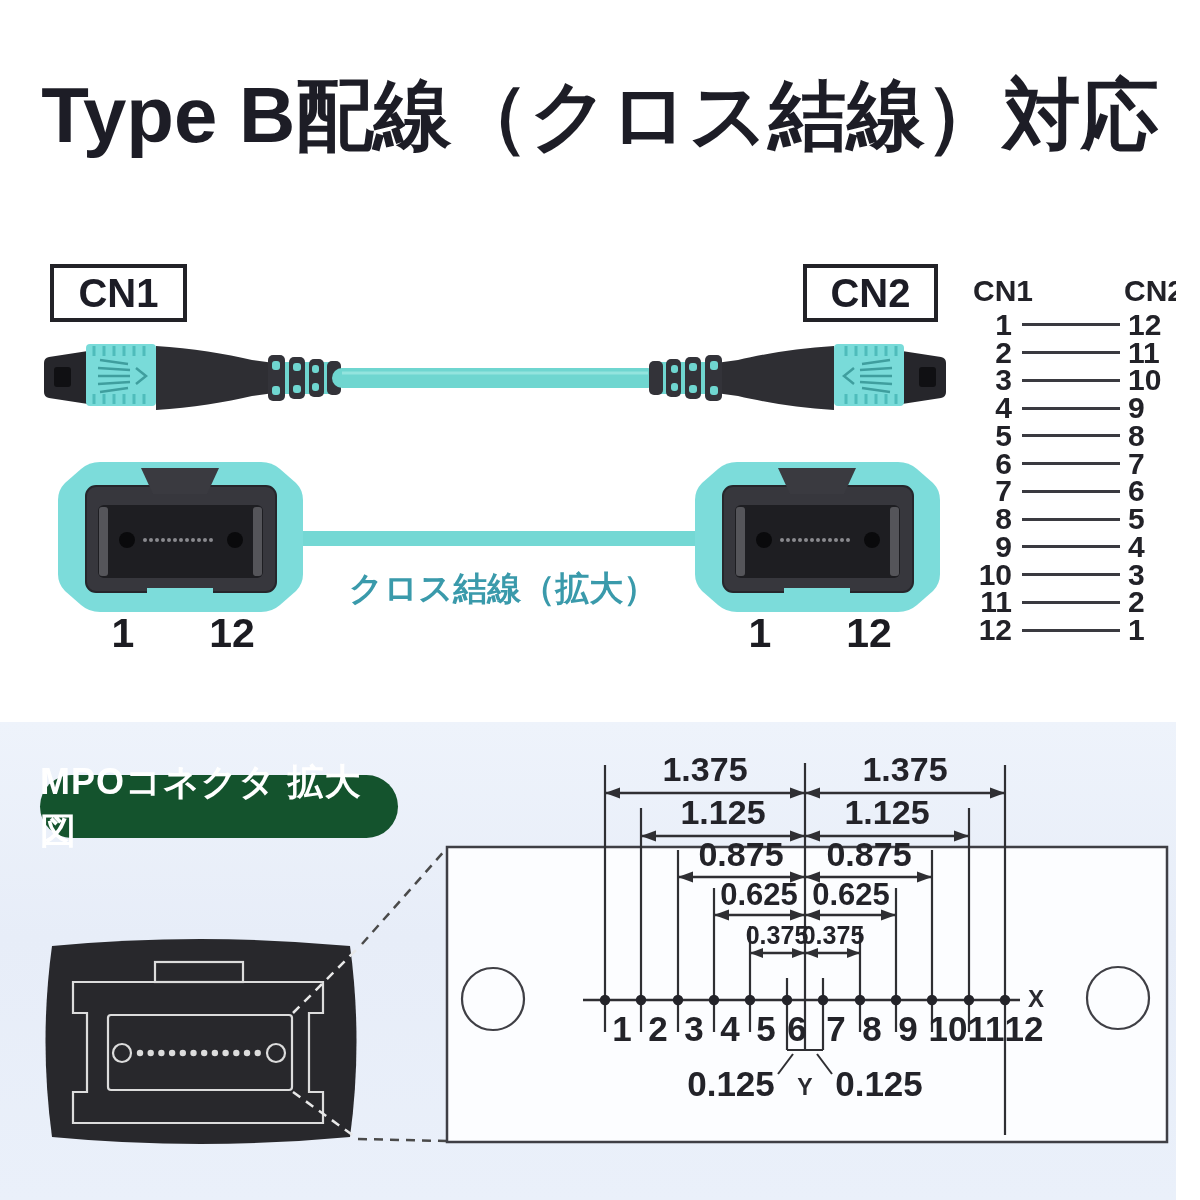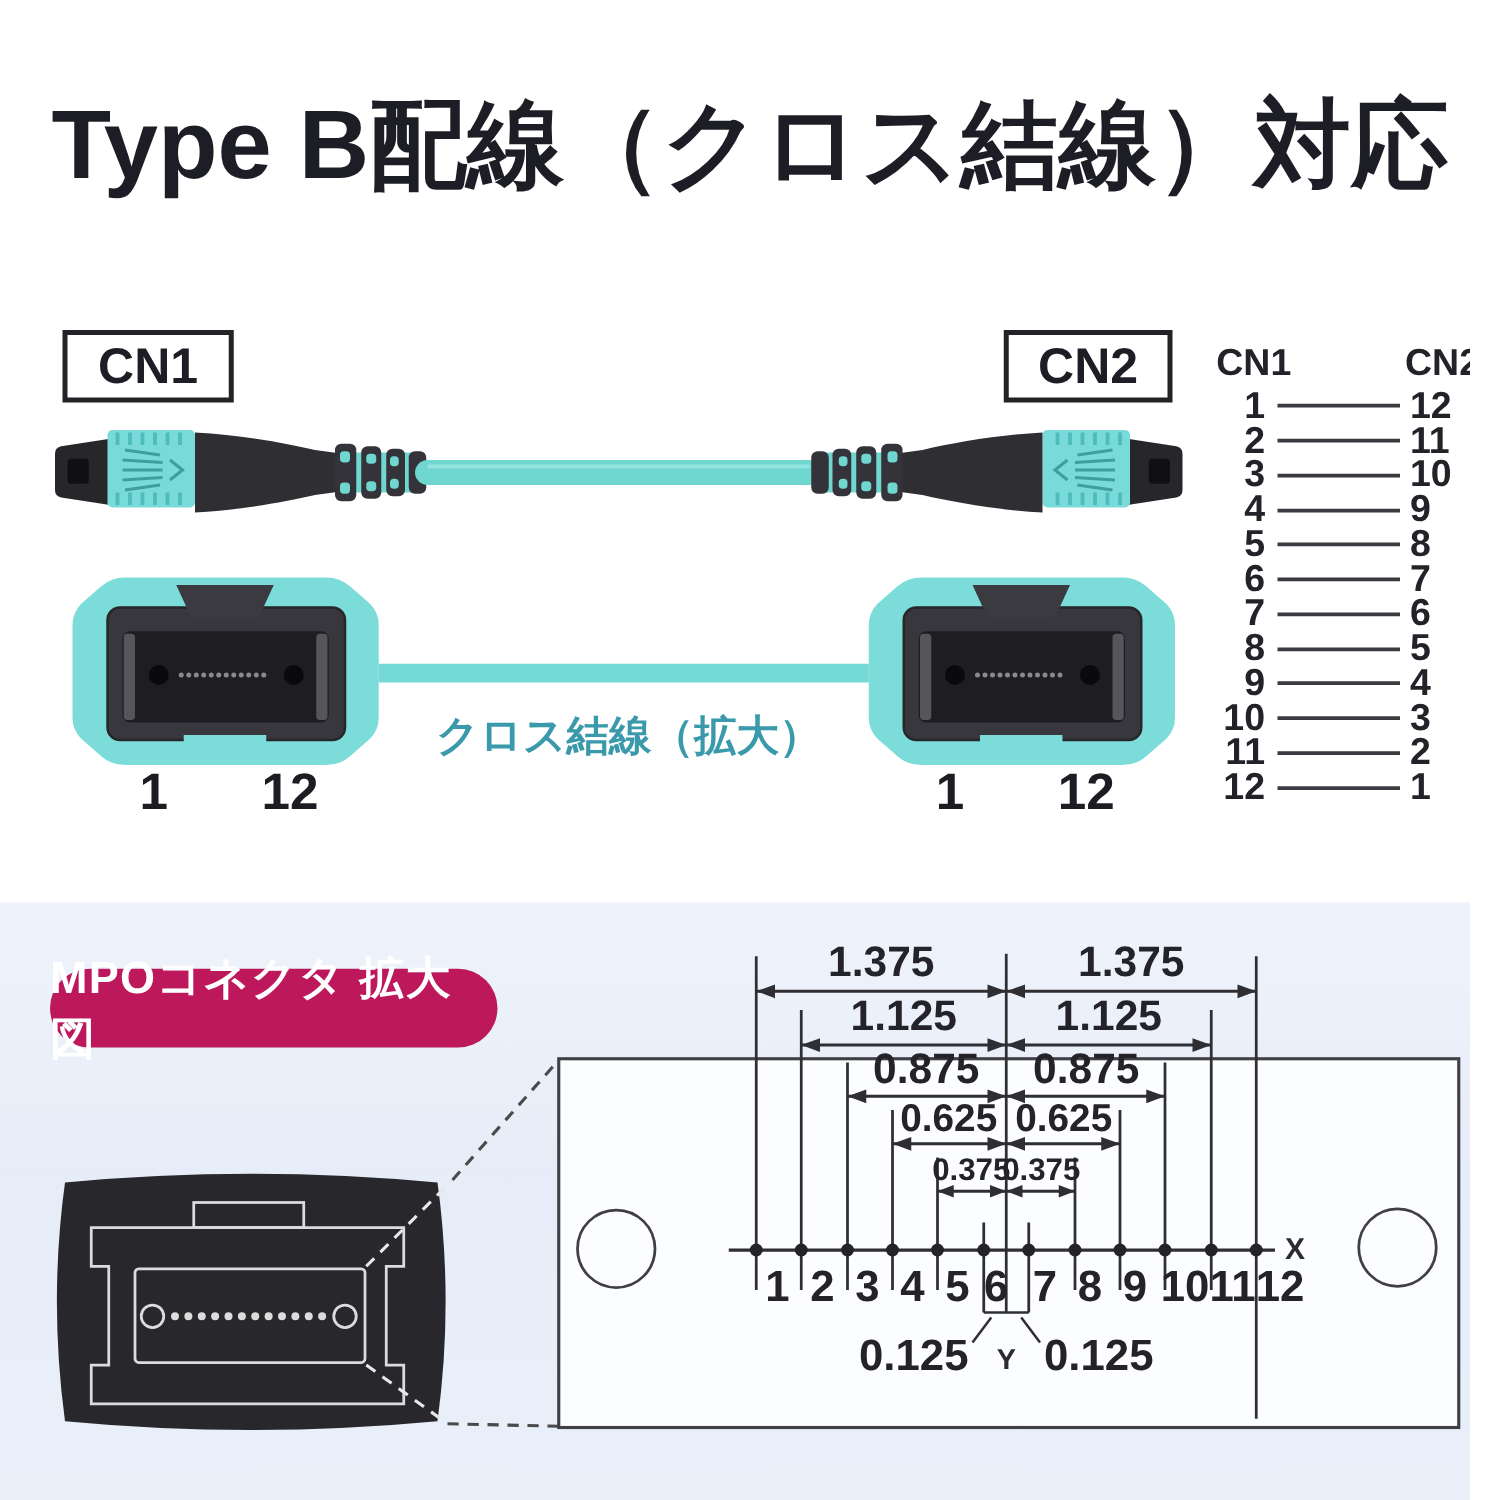--- a/index.html
+++ b/index.html
@@ -29,21 +29,21 @@
   #pinmap .hdr .h1{margin-left:14px;width:62px;text-align:center;}
   #pinmap .hdr .h2{margin-left:auto;width:76px;margin-right:6px;text-align:center;}
   #pinmap .row{display:flex;align-items:center;height:27.75px;font-size:30px;font-weight:700;}
   #pinmap .row .l{width:54px;text-align:right;}
   #pinmap .row .wire{width:98px;height:0;border-top:3px solid #3a3a40;margin:0 8px 0 10px;}
   #pinmap .row .r{text-align:left;}
 
   
   #bottom{left:0;top:722px;width:1200px;height:478px;
           background:linear-gradient(180deg,#eef3fb 0%,#e7edf8 45%,#eaf0fa 100%);}
-  #badge{left:40px;top:775px;width:358px;height:63px;border-radius:32px;background:#be185d;
+  #badge{left:40px;top:775px;width:358px;height:63px;border-radius:32px;background:#14532d;
          color:#ffffff;font-size:36px;font-weight:700;display:flex;align-items:center;justify-content:center;
          letter-spacing:1px;}
 
   svg text{font-family:"Liberation Sans",sans-serif;}
   .dim{font-weight:700;fill:#232329;}
   .pin-num{font-weight:700;fill:#232329;font-size:35px;}
   .axislab{font-weight:700;fill:#2b2b31;}
 </style>
 </head>
 <body>

